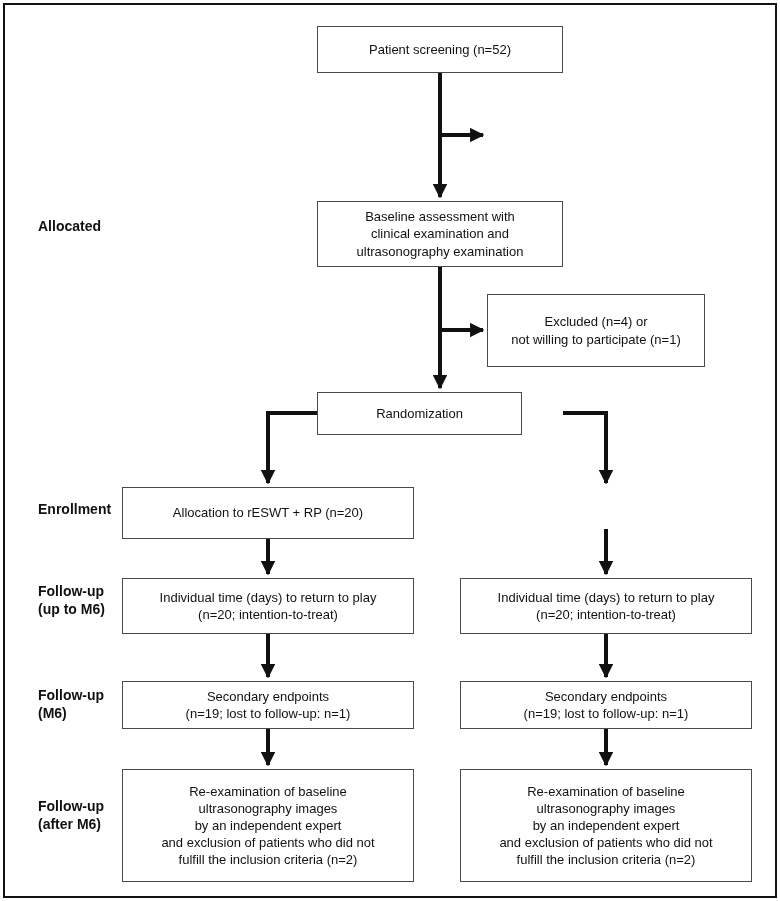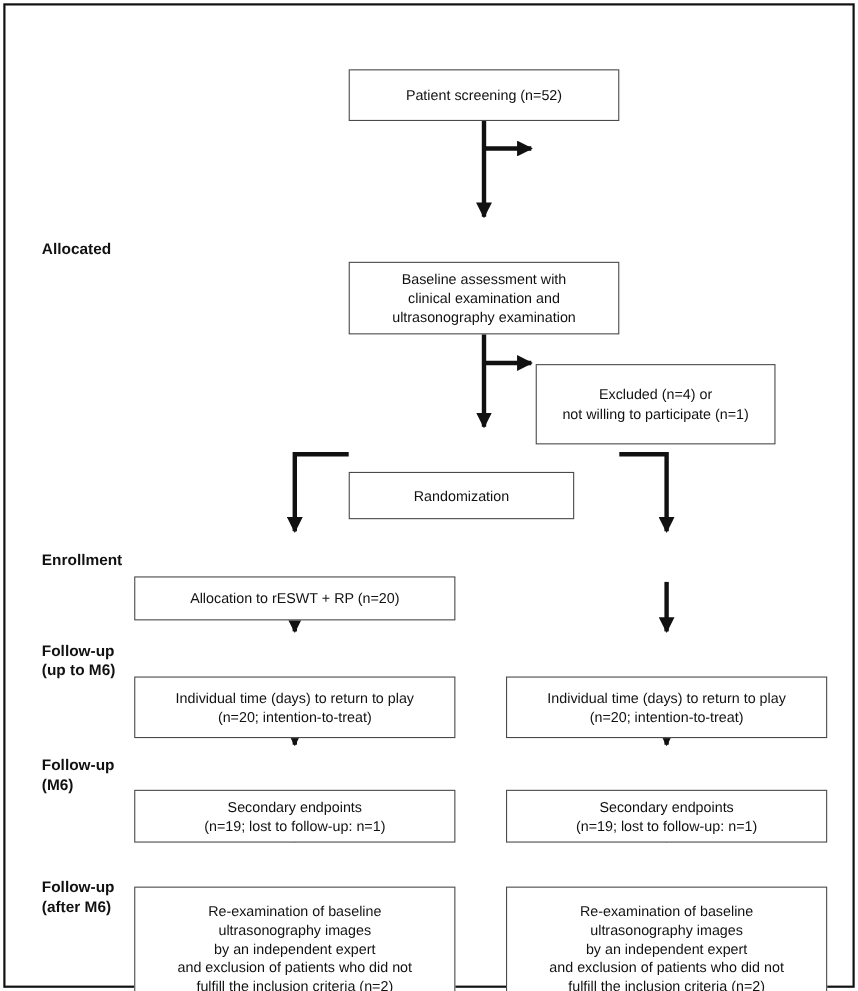--- a/index.html
+++ b/index.html
@@ -20,21 +20,20 @@
   .ln { stroke: var(--line, #111111); stroke-width: 4; fill: none; stroke-linejoin: miter; }
   .ah-fill { fill: var(--line, #111111); }
   .box {
     position: absolute;
     background: #ffffff;
     border: 1px solid var(--box_border, #4a4a4a);
     display: flex; align-items: center; justify-content: center;
     text-align: center;
     font-size: 13px; line-height: 1.32;
     padding: 2px 21px;
-    margin-top: 37px;
   }
   .box span { white-space: pre-line; }
   .stage {
     position: absolute;
     font-weight: bold;
     font-size: 14px; line-height: 1.3;
     white-space: pre-line;
   }
 </style>
 </head>
@@ -77,21 +76,21 @@
 
   <div class="box" style="left:487px; top:294px; width:218px; height:73px">
     <span>Excluded (n=4) or
 not willing to participate (n=1)</span>
   </div>
 
   <div class="box" style="left:317px; top:392px; width:205px; height:43px">
     <span>Randomization</span>
   </div>
 
-  <div class="box" style="left:122px; top:487px; width:292px; height:40px">
+  <div class="box" style="left:122px; top:487px; width:292px; height:52px">
     <span>Allocation to rESWT + RP (n=20)</span>
   </div>
 
   <div class="box" style="left:122px; top:578px; width:292px; height:56px">
     <span>Individual time (days) to return to play
 (n=20; intention-to-treat)</span>
   </div>
   <div class="box" style="left:460px; top:578px; width:292px; height:56px">
     <span>Individual time (days) to return to play
 (n=20; intention-to-treat)</span>

